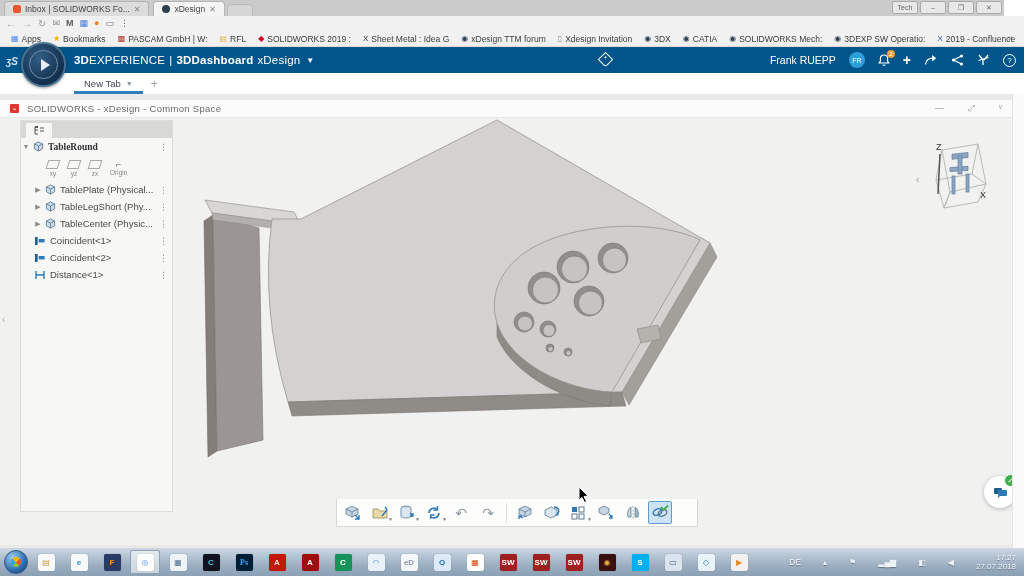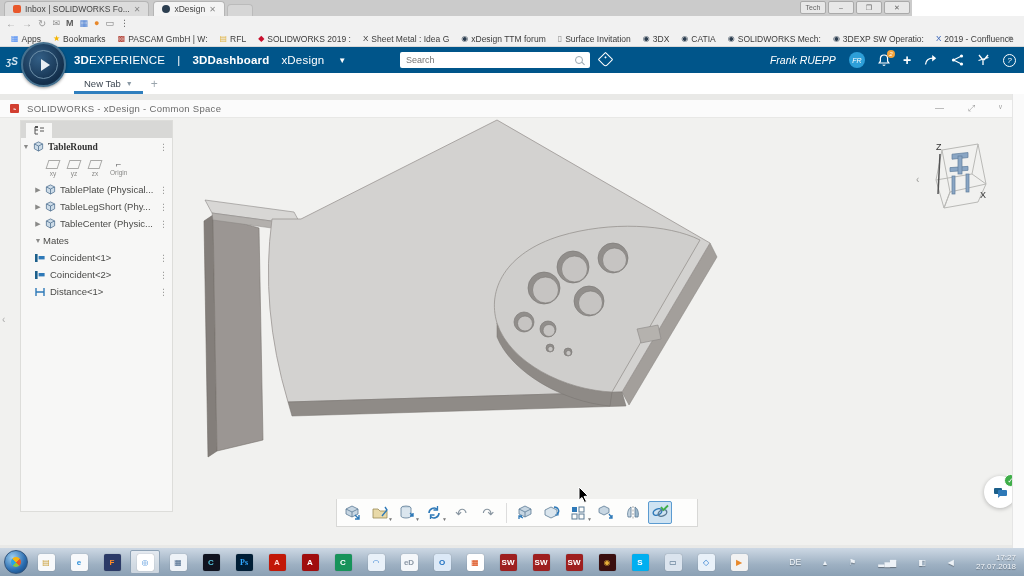--- a/index.html
+++ b/index.html
@@ -1,20 +1,20 @@
 <!DOCTYPE html>
 <html><head>
 <meta charset="utf-8">
 <style>
   html,body{margin:0;padding:0;}
   body{width:1024px;height:576px;overflow:hidden;position:relative;background:#fff;
        font-family:"Liberation Sans","DejaVu Sans",sans-serif;-webkit-font-smoothing:antialiased;}
   .abs{position:absolute;}
   
-  #tabstrip{left:0;top:0;width:912px;height:16px;background:#cbcbcb;display:flex;align-items:flex-end;}
+  #tabstrip{left:0;top:0;width:1004px;height:16px;background:#cbcbcb;display:flex;align-items:flex-end;}
   .btab{height:14px;display:flex;align-items:center;gap:4px;padding:0 8px;font-size:8.5px;color:#444;
         background:#dcdcdc;border:1px solid #b5b5b5;border-bottom:none;border-radius:4px 4px 0 0;max-width:170px;margin-left:4px;}
   .btab.active{background:#f4f4f4;}
   .btab .fav{width:8px;height:8px;border-radius:2px;flex:0 0 auto;}
   .btab .ttl{white-space:nowrap;overflow:hidden;text-overflow:ellipsis;}
   .btab .x{color:#888;font-size:8px;}
   .newtab-stub{width:24px;height:11px;background:#d6d6d6;border:1px solid #bbb;border-bottom:none;border-radius:4px 4px 0 0;margin-left:2px;}
   #winbtns{right:2px;top:1px;display:flex;gap:2px;align-items:center;}
   .wbtn{min-width:18px;height:11px;background:#e8e8e8;border:1px solid #aaa;border-radius:2px;
         font-size:7px;color:#666;display:flex;align-items:center;justify-content:center;padding:0 3px;}
@@ -26,30 +26,30 @@
   #secure .lock:before{content:"";position:absolute;left:0.5px;top:-3px;width:2.5px;height:2.5px;border:1px solid #0b8043;border-bottom:none;border-radius:2px 2px 0 0;}
   #urltext{color:#333;white-space:nowrap;overflow:hidden;flex:1;}
   .omni-sep{width:1px;height:9px;background:#ddd;}
   .ext{font-size:9px;line-height:1;}
   #bkbar{left:0;top:31px;width:1024px;height:16px;background:#f1f1f1;border-bottom:1px solid #d9d9d9;
          display:flex;align-items:center;gap:2px;padding:0 6px;box-sizing:border-box;overflow:hidden;}
   .bk-item{display:flex;align-items:center;gap:3px;font-size:8.5px;color:#3c3c3c;padding:0 5px;white-space:nowrap;}
   .bk-glyph{font-size:8px;line-height:1;}
   
   #xheader{left:0;top:47px;width:1024px;height:26px;background:#00558a;color:#fff;display:flex;align-items:center;}
-  #brand{margin-left:74px;font-size:11.5px;letter-spacing:.2px;display:flex;gap:12px;align-items:center;}
+  #brand{margin-left:74px;font-size:11.5px;letter-spacing:.2px;display:flex;gap:4px;align-items:center;}
   #brand b{font-weight:bold;}
   #brand .chev{font-size:8px;margin-left:2px;}
   #srchwrap{position:absolute;left:400px;top:5px;width:190px;height:16px;background:#fff;border-radius:2px;display:flex;align-items:center;}
   #srchwrap input{border:none;outline:none;flex:1;font-size:9px;padding:0 6px;color:#333;background:transparent;font-family:inherit;}
   .mag{width:6px;height:6px;border:1.4px solid #9aa7b0;border-radius:50%;position:relative;margin-right:7px;}
   .mag:after{content:"";position:absolute;left:5px;top:6px;width:4px;height:1.4px;background:#9aa7b0;transform:rotate(45deg);}
   #tagicon{position:absolute;left:600px;top:7px;width:9px;height:9px;border:1.4px solid #fff;border-radius:1px 1px 3px 1px;transform:rotate(45deg);}
   #tagicon:after{content:"";position:absolute;left:1.5px;top:1.5px;width:2px;height:2px;background:#fff;border-radius:50%;}
-  #hdr-right{position:absolute;right:8px;top:0;height:26px;display:flex;align-items:center;gap:13px;font-style:italic;}
+  #hdr-right{position:absolute;right:8px;top:0;height:26px;display:flex;align-items:center;gap:13px;}
   #username{font-size:10.5px;}
   #avatar{width:16px;height:16px;border-radius:50%;background:#2d9fd8;font-size:7px;display:flex;align-items:center;justify-content:center;color:#fff;}
   .hicon{position:relative;color:#fff;display:flex;align-items:center;justify-content:center;}
   #bellbadge{position:absolute;top:-4px;right:-5px;background:#f2a33c;color:#fff;font-size:6px;min-width:8px;height:8px;border-radius:4px;display:flex;align-items:center;justify-content:center;}
   .plus-glyph{font-size:14px;font-weight:bold;line-height:1;}
   .help-ring{width:11px;height:11px;border:1.3px solid #fff;border-radius:50%;font-size:8px;display:flex;align-items:center;justify-content:center;}
   
   #compass{left:21px;top:42px;width:45px;height:45px;border-radius:50%;z-index:30;
            background:radial-gradient(circle at 40% 35%,#335f86,#132f4c 70%);border:2px solid #46718f;box-sizing:border-box;
            display:flex;align-items:center;justify-content:center;box-shadow:0 1px 3px rgba(0,0,0,.4);}
@@ -189,21 +189,21 @@
       <span>Sheet Metal : Idea G</span>
     </div>
 
     <div class="bk-item">
       <span class="bk-glyph" style="color: rgb(44, 62, 80);">◉</span>
       <span>xDesign TTM forum</span>
     </div>
 
     <div class="bk-item">
       <span class="bk-glyph" style="color: rgb(136, 136, 136);">▯</span>
-      <span>Surface Invitation</span>
+      <span>Xdesign Invitation</span>
     </div>
 
     <div class="bk-item">
       <span class="bk-glyph" style="color: rgb(44, 62, 80);">◉</span>
       <span>3DX</span>
     </div>
 
     <div class="bk-item">
       <span class="bk-glyph" style="color: rgb(44, 62, 80);">◉</span>
       <span>CATIA</span>
@@ -232,24 +232,20 @@
   </div>
 <span class="abs" style="left:1008px;top:33px;font-size:9px;color:#666">»</span>
 
 <div class="abs" id="xheader">
   <div id="brand">
     <span><b>3D</b><span>EXPERIENCE</span></span>
     <span>|</span>
     <b>3DDashboard</b>
     <span>xDesign</span>
     <span class="chev">▼</span>
-  </div>
-  <div id="srchwrap">
-    <input placeholder="Search" style="">
-    <span class="mag"></span>
   </div>
   <span id="tagicon"></span>
   <div id="hdr-right">
     <span id="username">Frank RUEPP</span>
     <span id="avatar">FR</span>
     <span class="hicon">
       <svg width="12" height="13" viewBox="0 0 12 13">
           <path d="M6 1c2.3 0 3.6 1.6 3.6 3.6v2.6l1.2 1.8H1.2l1.2-1.8V4.6C2.4 2.6 3.7 1 6 1z" fill="none" stroke="#fff" stroke-width="1.2"></path>
           <path d="M4.8 10.6a1.3 1.3 0 0 0 2.4 0" fill="none" stroke="#fff" stroke-width="1.1"></path>
         </svg>
@@ -411,24 +407,20 @@
     <div class="trow">
       <span class="chev indent">▶</span>
       <svg class="cube" viewBox="0 0 12 12">
           <path d="M6 1l4.5 2.2v5.3L6 11 1.5 8.5V3.2z" fill="#cddce8" stroke="#47698a" stroke-width=".8"></path>
           <path d="M1.5 3.2L6 5.5l4.5-2.3M6 5.5V11" stroke="#47698a" stroke-width=".8" fill="none"></path>
         </svg>
       <span class="lbl">TableCenter (Physic...</span>
       <span class="kebab">⋮</span>
     </div>
 
-    <div class="trow">
-      <span class="chev indent">▼</span>
-      <span class="lbl">Mates</span>
-    </div>
     <div class="trow">
       <svg class="mico" viewBox="0 0 10 10">
           <rect x="0" y="1" width="2.6" height="8" fill="#1c5f8a"></rect>
           <rect x="3.6" y="3" width="6" height="3.4" fill="#2e79b8"></rect>
         </svg>
       <span class="lbl">Coincident&lt;1&gt;</span>
       <span class="kebab">⋮</span>
     </div>
     <div class="trow">
       <svg class="mico" viewBox="0 0 10 10">

